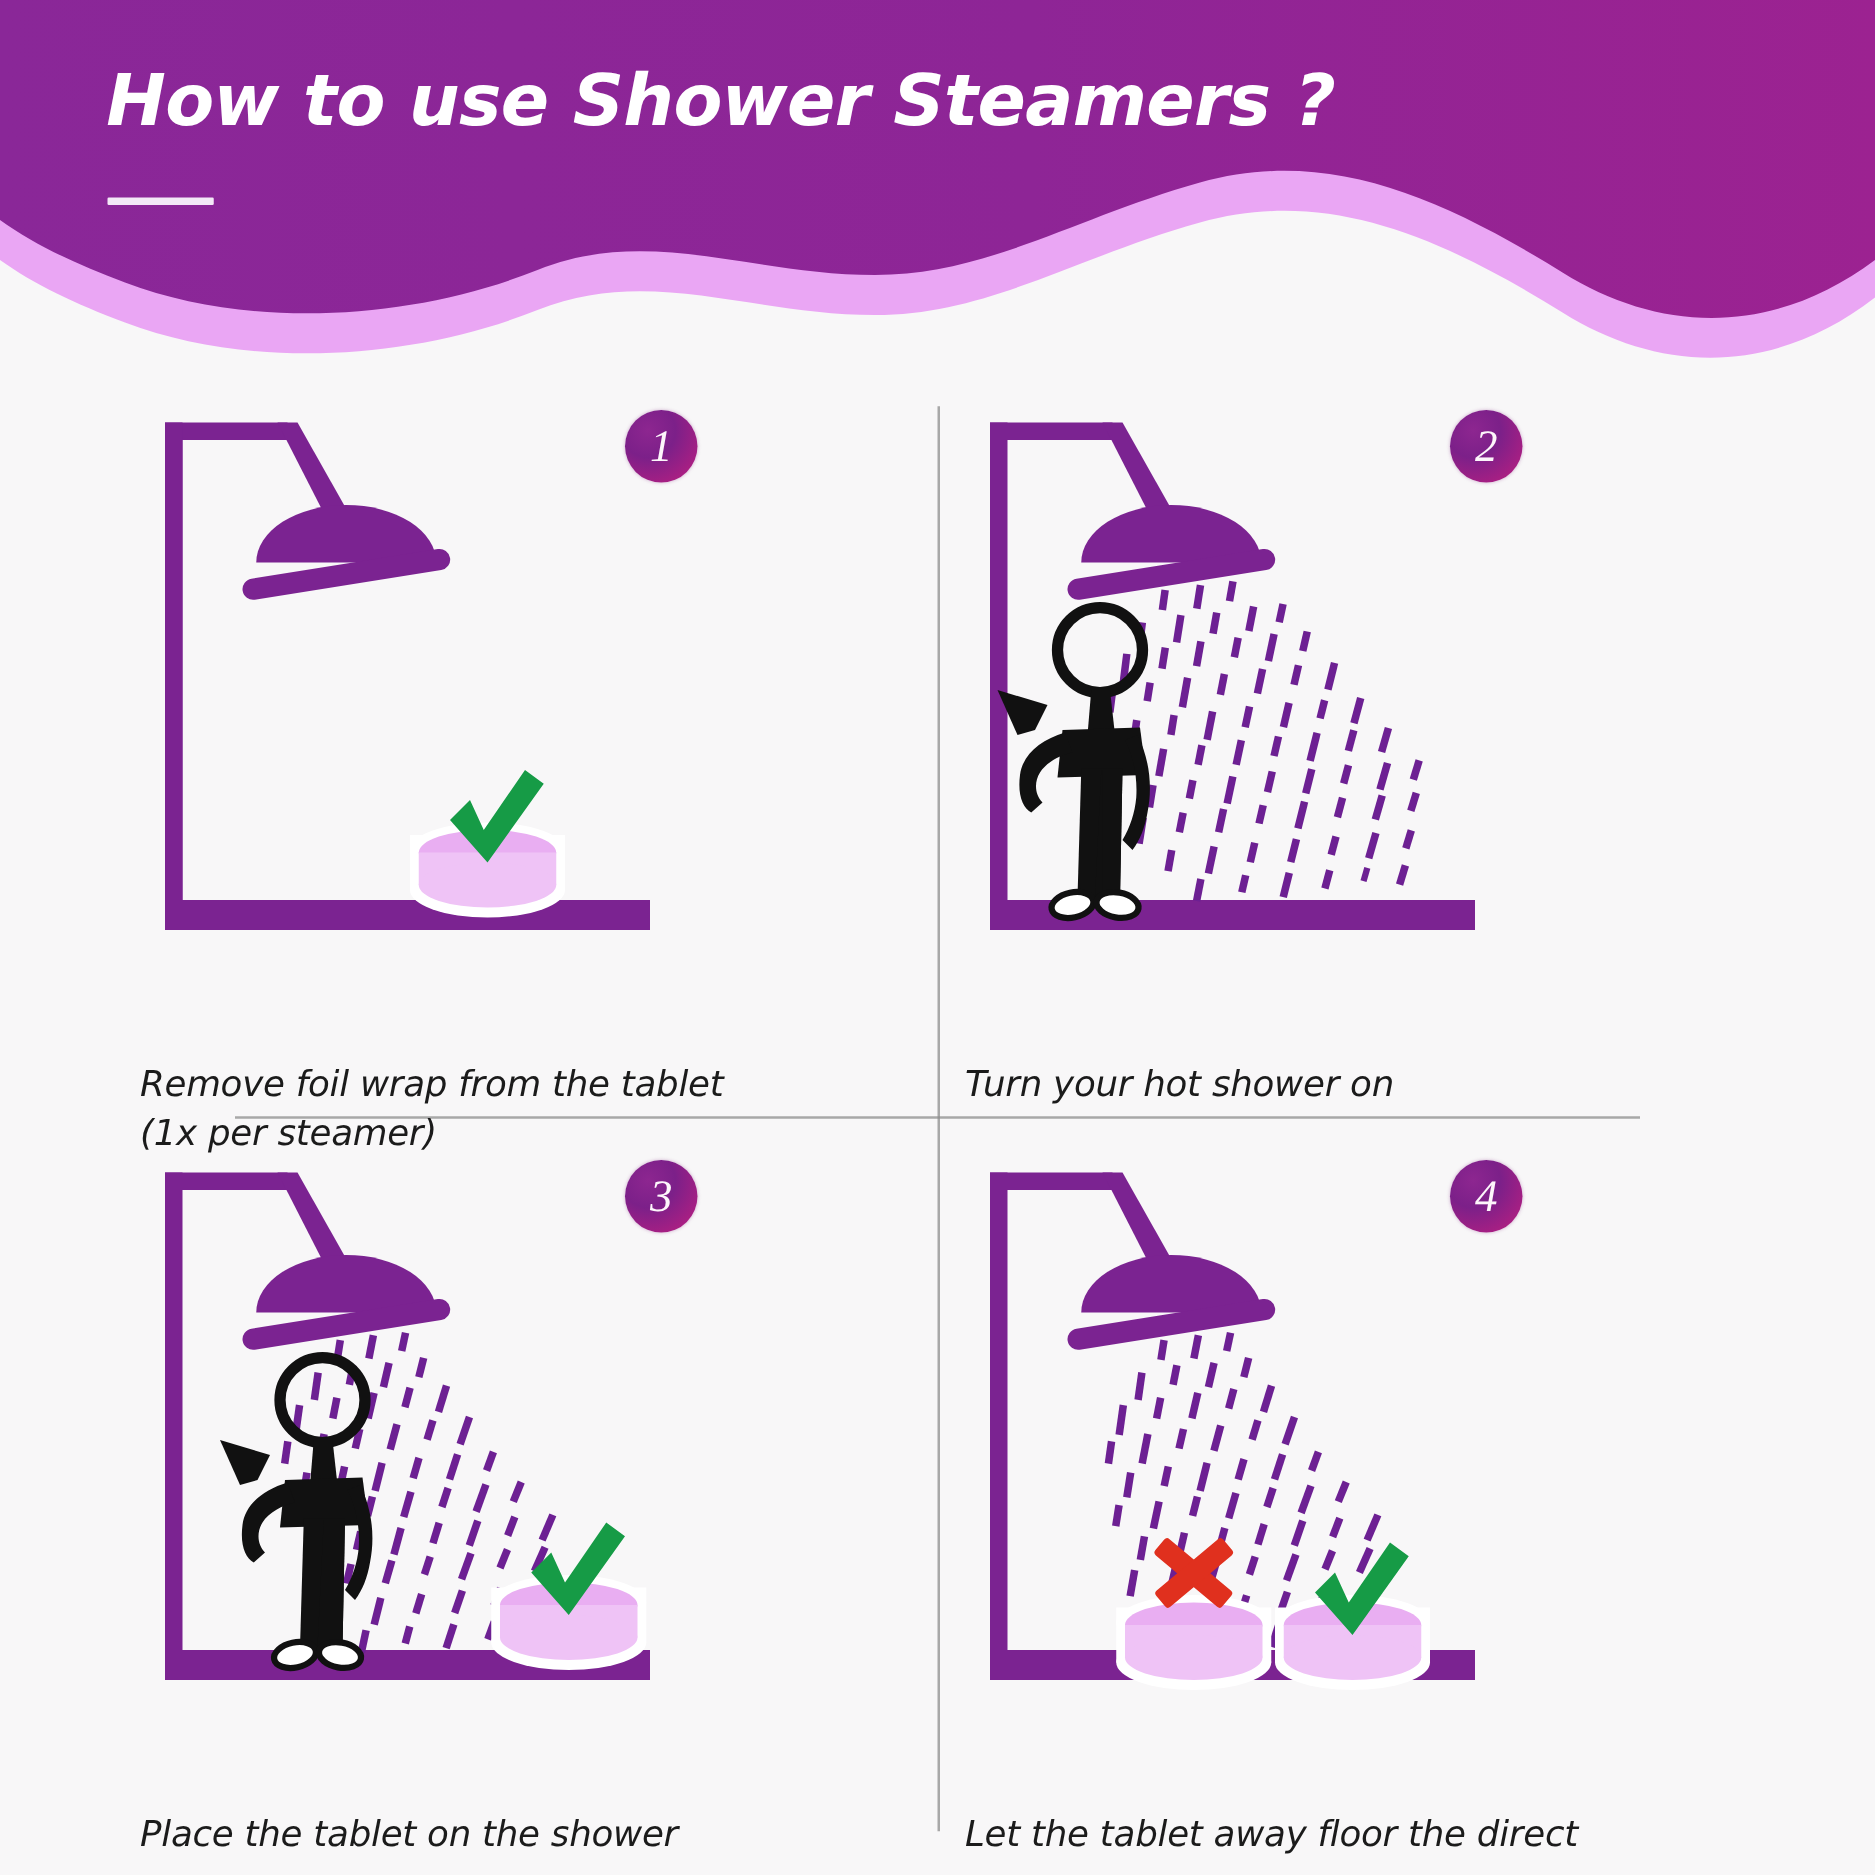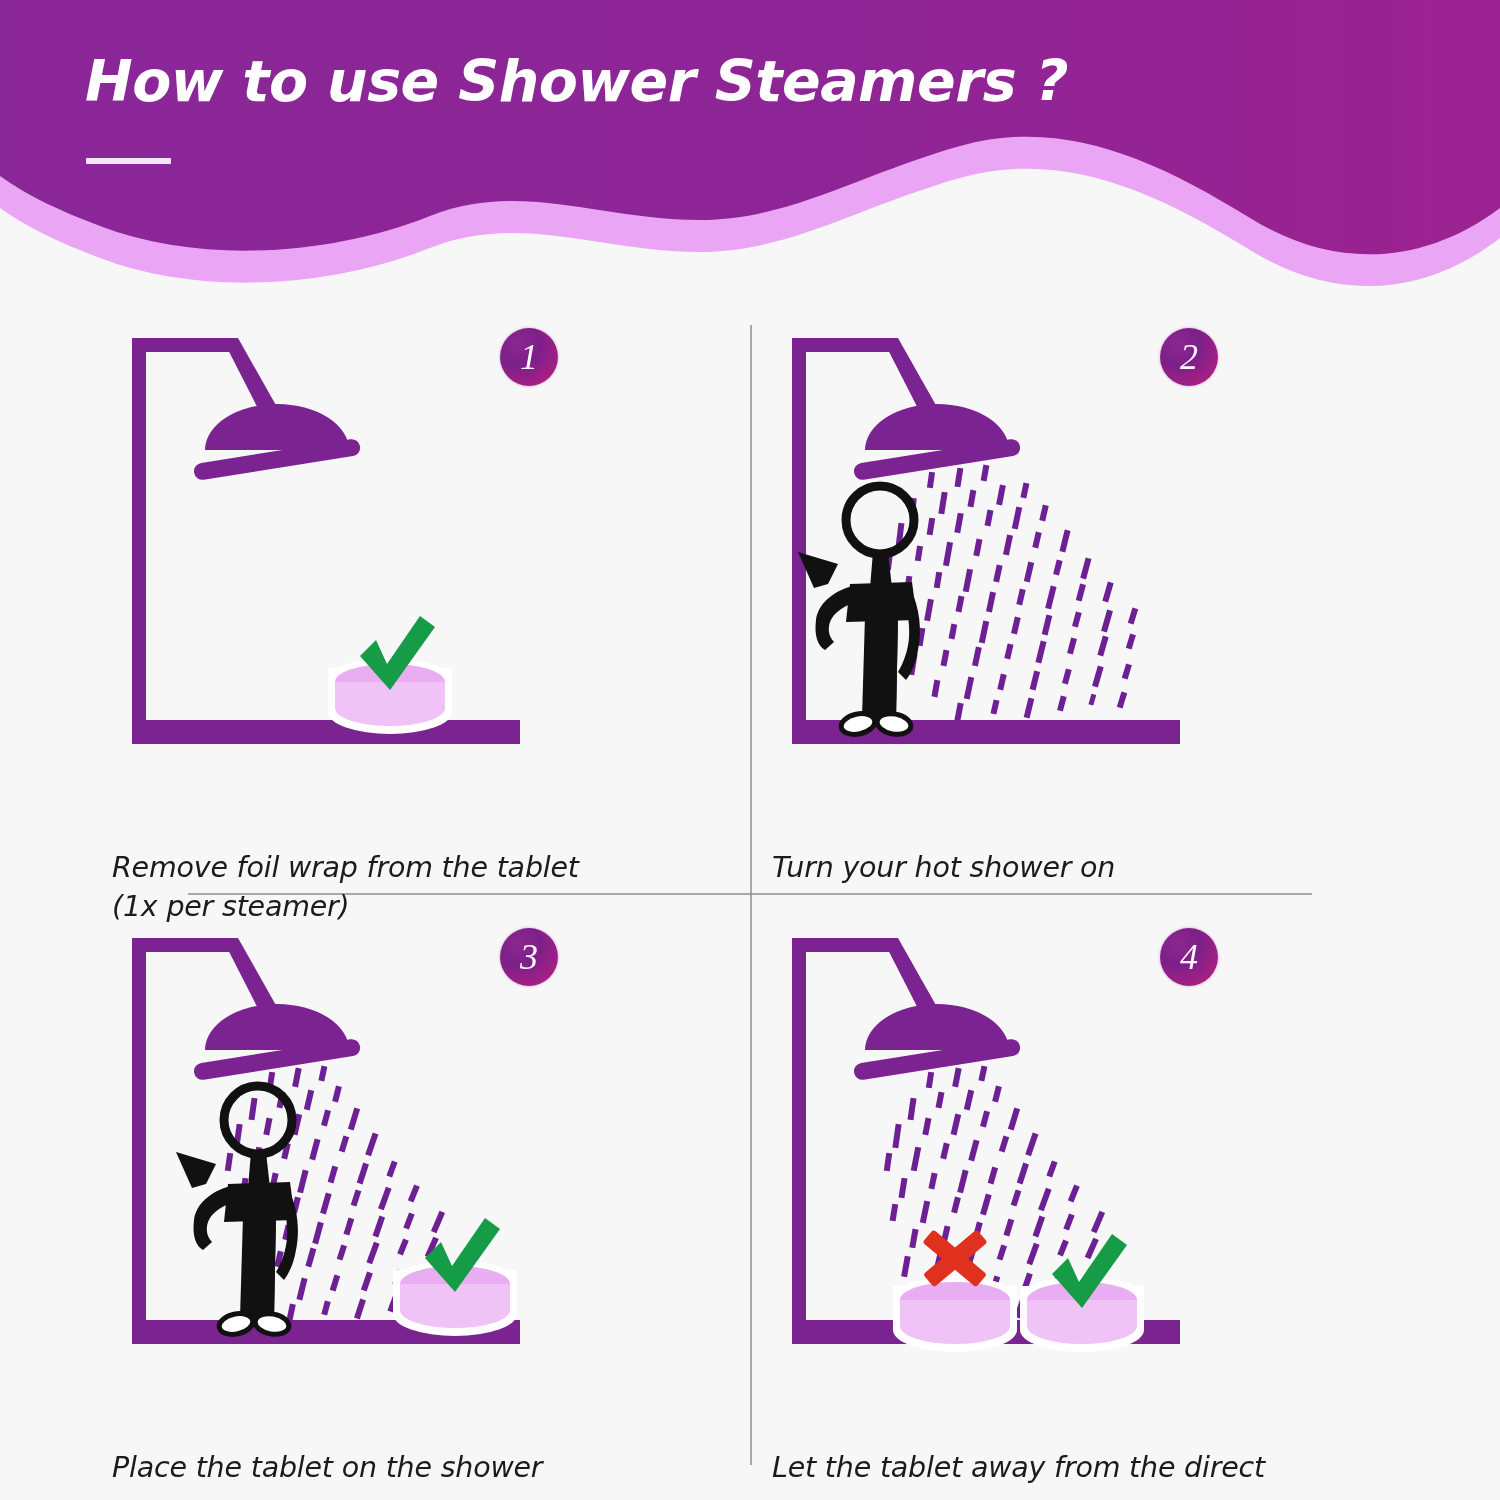--- a/index.html
+++ b/index.html
@@ -436,18 +436,18 @@
           </g>
           <g>
             <path d="M282,354 L298,338 L309,362 L342,314 L357,325 L312,388 Z" fill="#169b46"></path>
           </g>
         </svg>
       </div>
       <div class="badge">
         <span>4</span>
       </div>
       <div class="caption">
-        <span>Let the tablet away from the direct</span>
+        <span>Let the tablet away floor the direct</span>
       </div>
     </div>
 
   </div>
 </div>
 
 </body></html>

